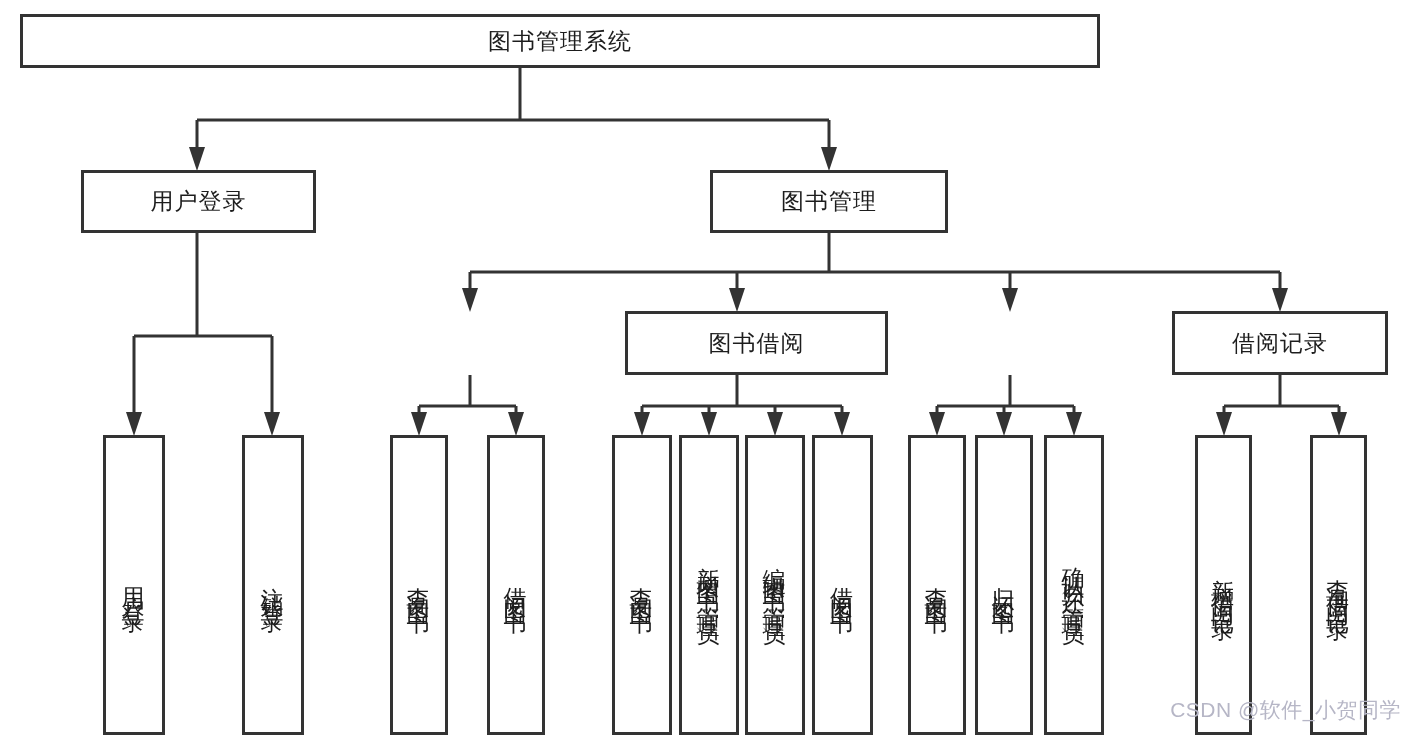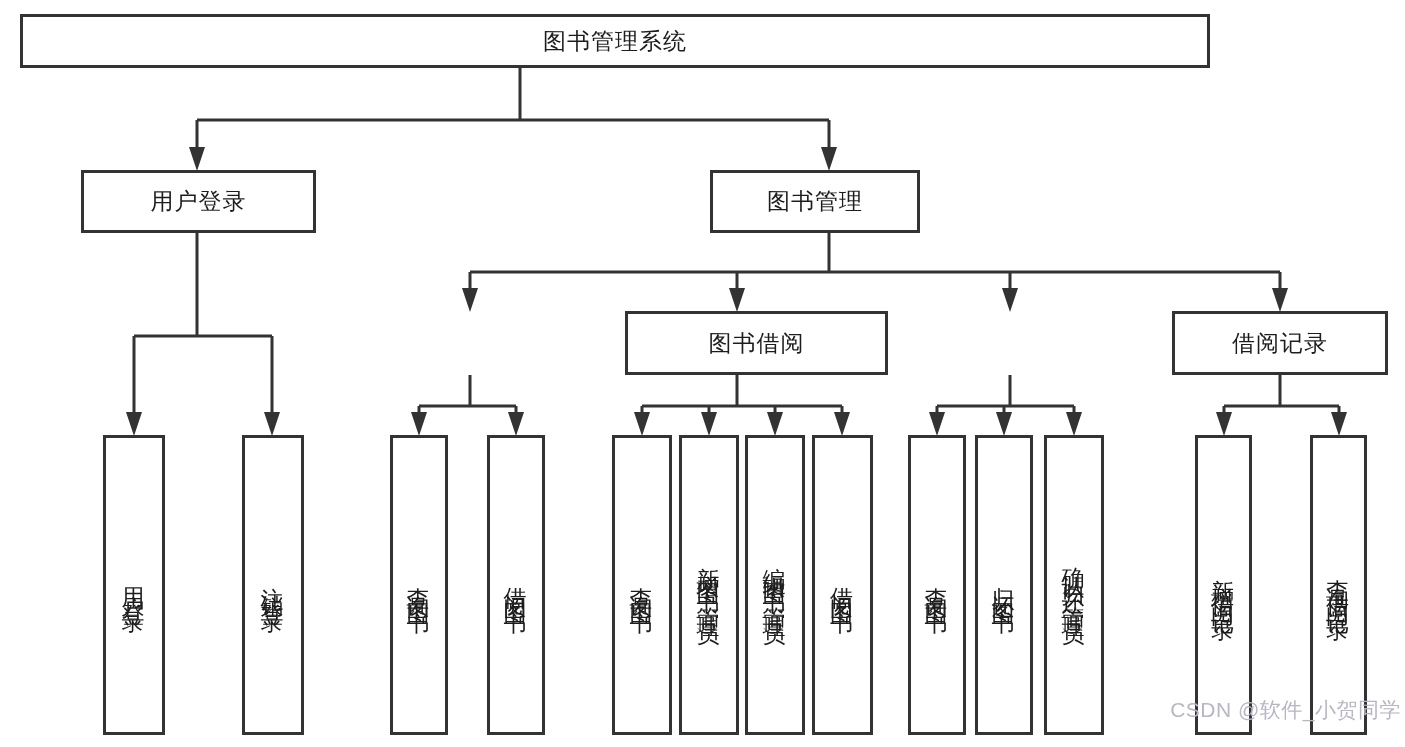--- a/index.html
+++ b/index.html
@@ -102,28 +102,28 @@
       <polygon points="767,412 783,412 775,436"></polygon>
       <polygon points="834,412 850,412 842,436"></polygon>
       <polygon points="929,412 945,412 937,436"></polygon>
       <polygon points="996,412 1012,412 1004,436"></polygon>
       <polygon points="1066,412 1082,412 1074,436"></polygon>
       <polygon points="1216,412 1232,412 1224,436"></polygon>
       <polygon points="1331,412 1347,412 1339,436"></polygon>
     </g>
   </svg>
 
-  <div class="hbox" style="left:20px; top:14px; width:1190px; height:54px;">
+  <div class="hbox" style="left:20px; top:14px; width:1080px; height:54px;">
     <span>图书管理系统</span>
   </div>
 
   <div class="hbox" style="left:81px; top:170px; width:235px; height:63px;">
     <span>用户登录</span>
   </div>
-  <div class="hbox" style="left:710px; top:170px; width:210px; height:63px;">
+  <div class="hbox" style="left:710px; top:170px; width:238px; height:63px;">
     <span>图书管理</span>
   </div>
 
   <div class="hbox" style="left:625px; top:311px; width:263px; height:64px;">
     <span>图书借阅</span>
   </div>
   <div class="hbox" style="left:1172px; top:311px; width:216px; height:64px;">
     <span>借阅记录</span>
   </div>
 

